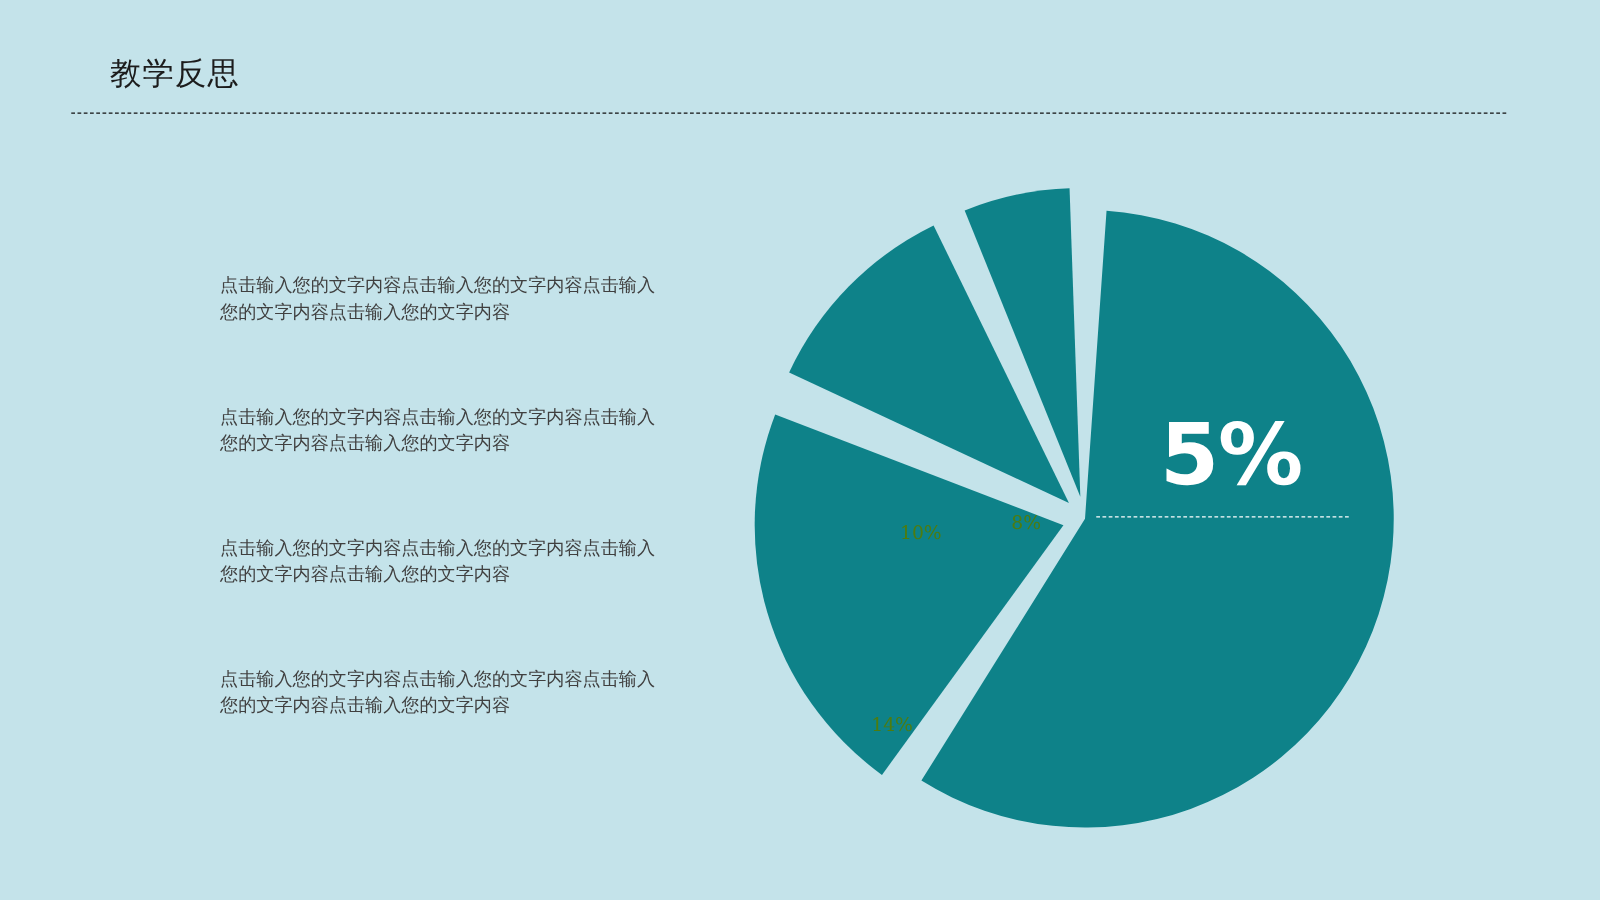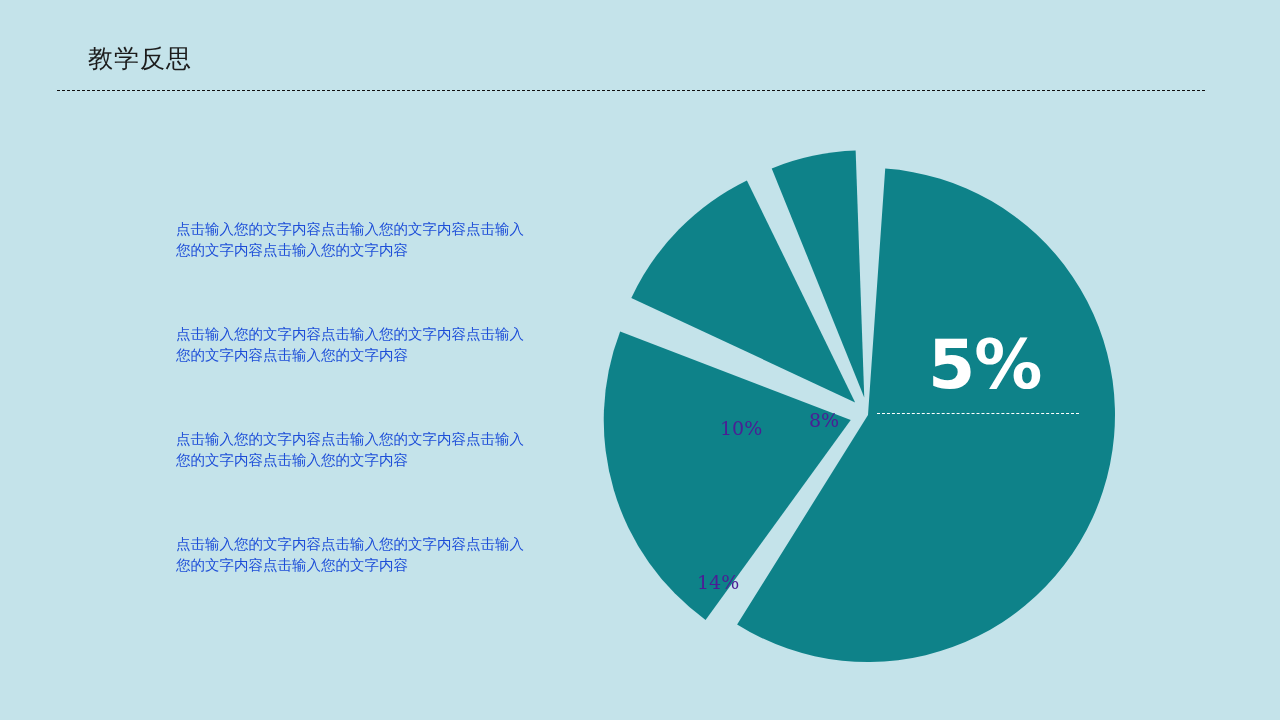--- a/index.html
+++ b/index.html
@@ -47,21 +47,21 @@
   .text-col {
     position: absolute;
     left: 176px;
     top: 219px;
     width: 360px;
   }
   .text-block {
     font-family: "DejaVu Serif", "Liberation Serif", serif;
     font-size: 14.5px;
     line-height: 21px;
-    color: #1d4ed8;
+    color: #404040;
     height: 105px;
     width: 352px;
   }
   .text-block p {
     margin: 0;
   }
 
   
   .chart-wrap {
     position: absolute;
@@ -71,22 +71,22 @@
     height: 544px;
   }
   .chart-wrap svg {
     display: block;
     width: 560px;
     height: 544px;
   }
   .slice-label {
     position: absolute;
     font-family: "DejaVu Serif", "Liberation Serif", serif;
-    color: #4c1d95;
-    font-size: 19px;
+    color: #4d7c0f;
+    font-size: 15px;
     white-space: nowrap;
   }
   .slice-label.lbl-10 { left: 124px; top: 274px; }
   .slice-label.lbl-8  { left: 213px; top: 266px; }
   .slice-label.lbl-23 { left: 101px; top: 428px; }
 
   .big-label {
     position: absolute;
     left: 332px;
     top: 183px;

